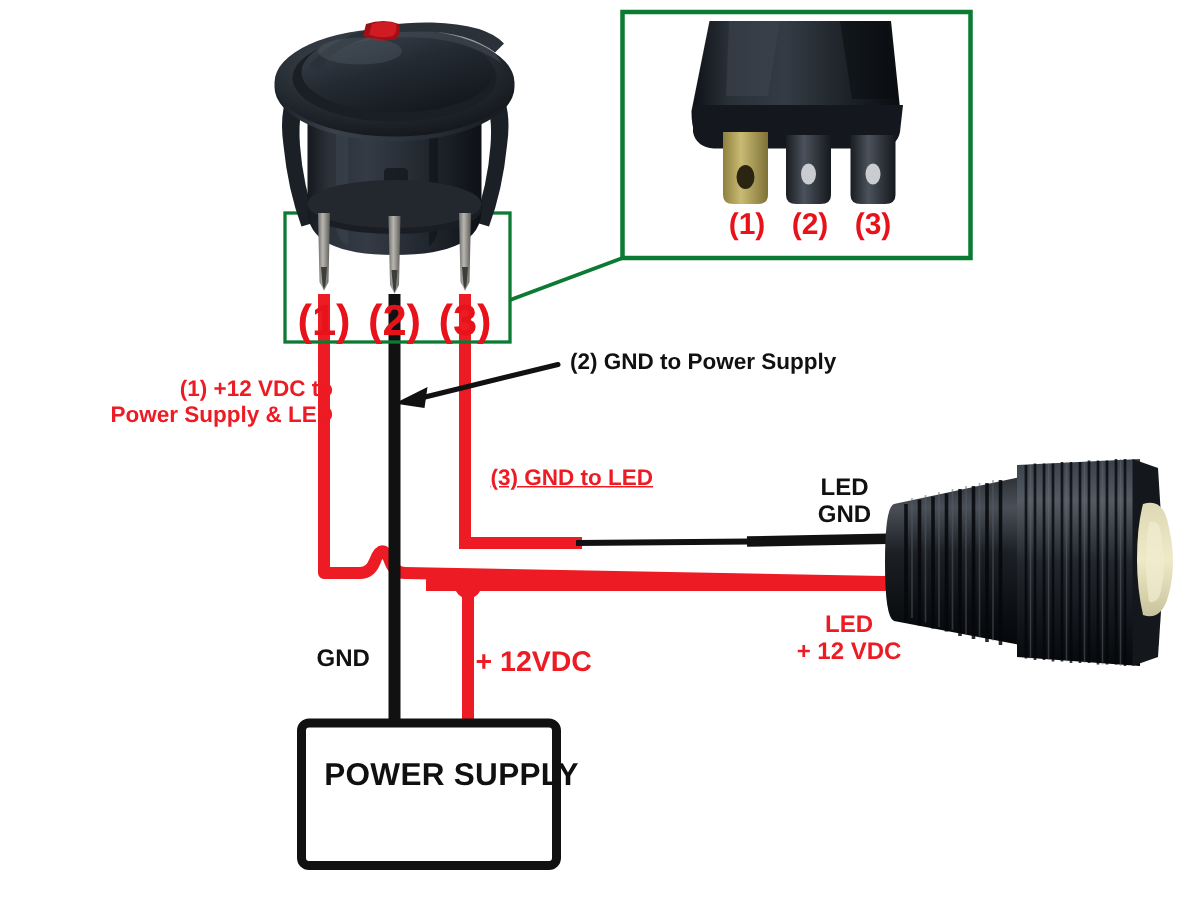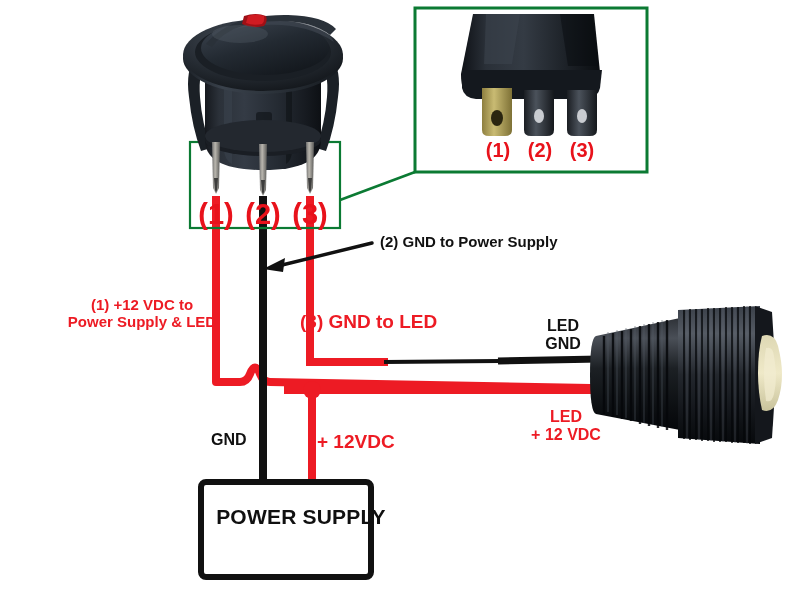--- a/index.html
+++ b/index.html
@@ -307,26 +307,26 @@
   </svg>
 
   <div id="t1-wrap" class="term-num big" style="left:186px; top:200px; width:60px;">(1)</div>
   <div id="t2-wrap" class="term-num big" style="left:233px; top:200px; width:60px;">(2)</div>
   <div id="t3-wrap" class="term-num big" style="left:280px; top:200px; width:60px;">(3)</div>
 
   <div id="i1-wrap" class="term-num small" style="left:477px; top:140px; width:42px;">(1)</div>
   <div id="i2-wrap" class="term-num small" style="left:519px; top:140px; width:42px;">(2)</div>
   <div id="i3-wrap" class="term-num small" style="left:561px; top:140px; width:42px;">(3)</div>
 
-  <div class="lbl lbl-red" style="left:62px; top:252px; width:160px; font-size:15px; text-align:center;margin-top:45px;">(1) +12 VDC to
+  <div class="lbl lbl-red" style="left:62px; top:252px; width:160px; font-size:15px; text-align:right;">(1) +12 VDC to
 Power Supply &amp; LED</div>
 
   <div class="lbl lbl-black" style="left:380px; top:234px; font-size:15px;">(2) GND to Power Supply</div>
 
-  <div class="lbl lbl-red" style="left:300px; top:311px; font-size:19px;">(3) GND to LED</div>
+  <div class="lbl lbl-red" style="left:327px; top:311px; font-size:15px;text-decoration:underline;">(3) GND to LED</div>
 
   <div class="lbl lbl-black" style="left:527px; top:317px; width:72px; font-size:16px; text-align:center;">LED
 GND</div>
 
   <div class="lbl lbl-red" style="left:521px; top:408px; width:90px; font-size:16px; text-align:center;">LED
 + 12 VDC</div>
 
   <div class="lbl lbl-black" style="left:211px; top:431px; font-size:16px;">GND</div>
 
   <div class="lbl lbl-red" style="left:317px; top:431px; font-size:19px;">+ 12VDC</div>

